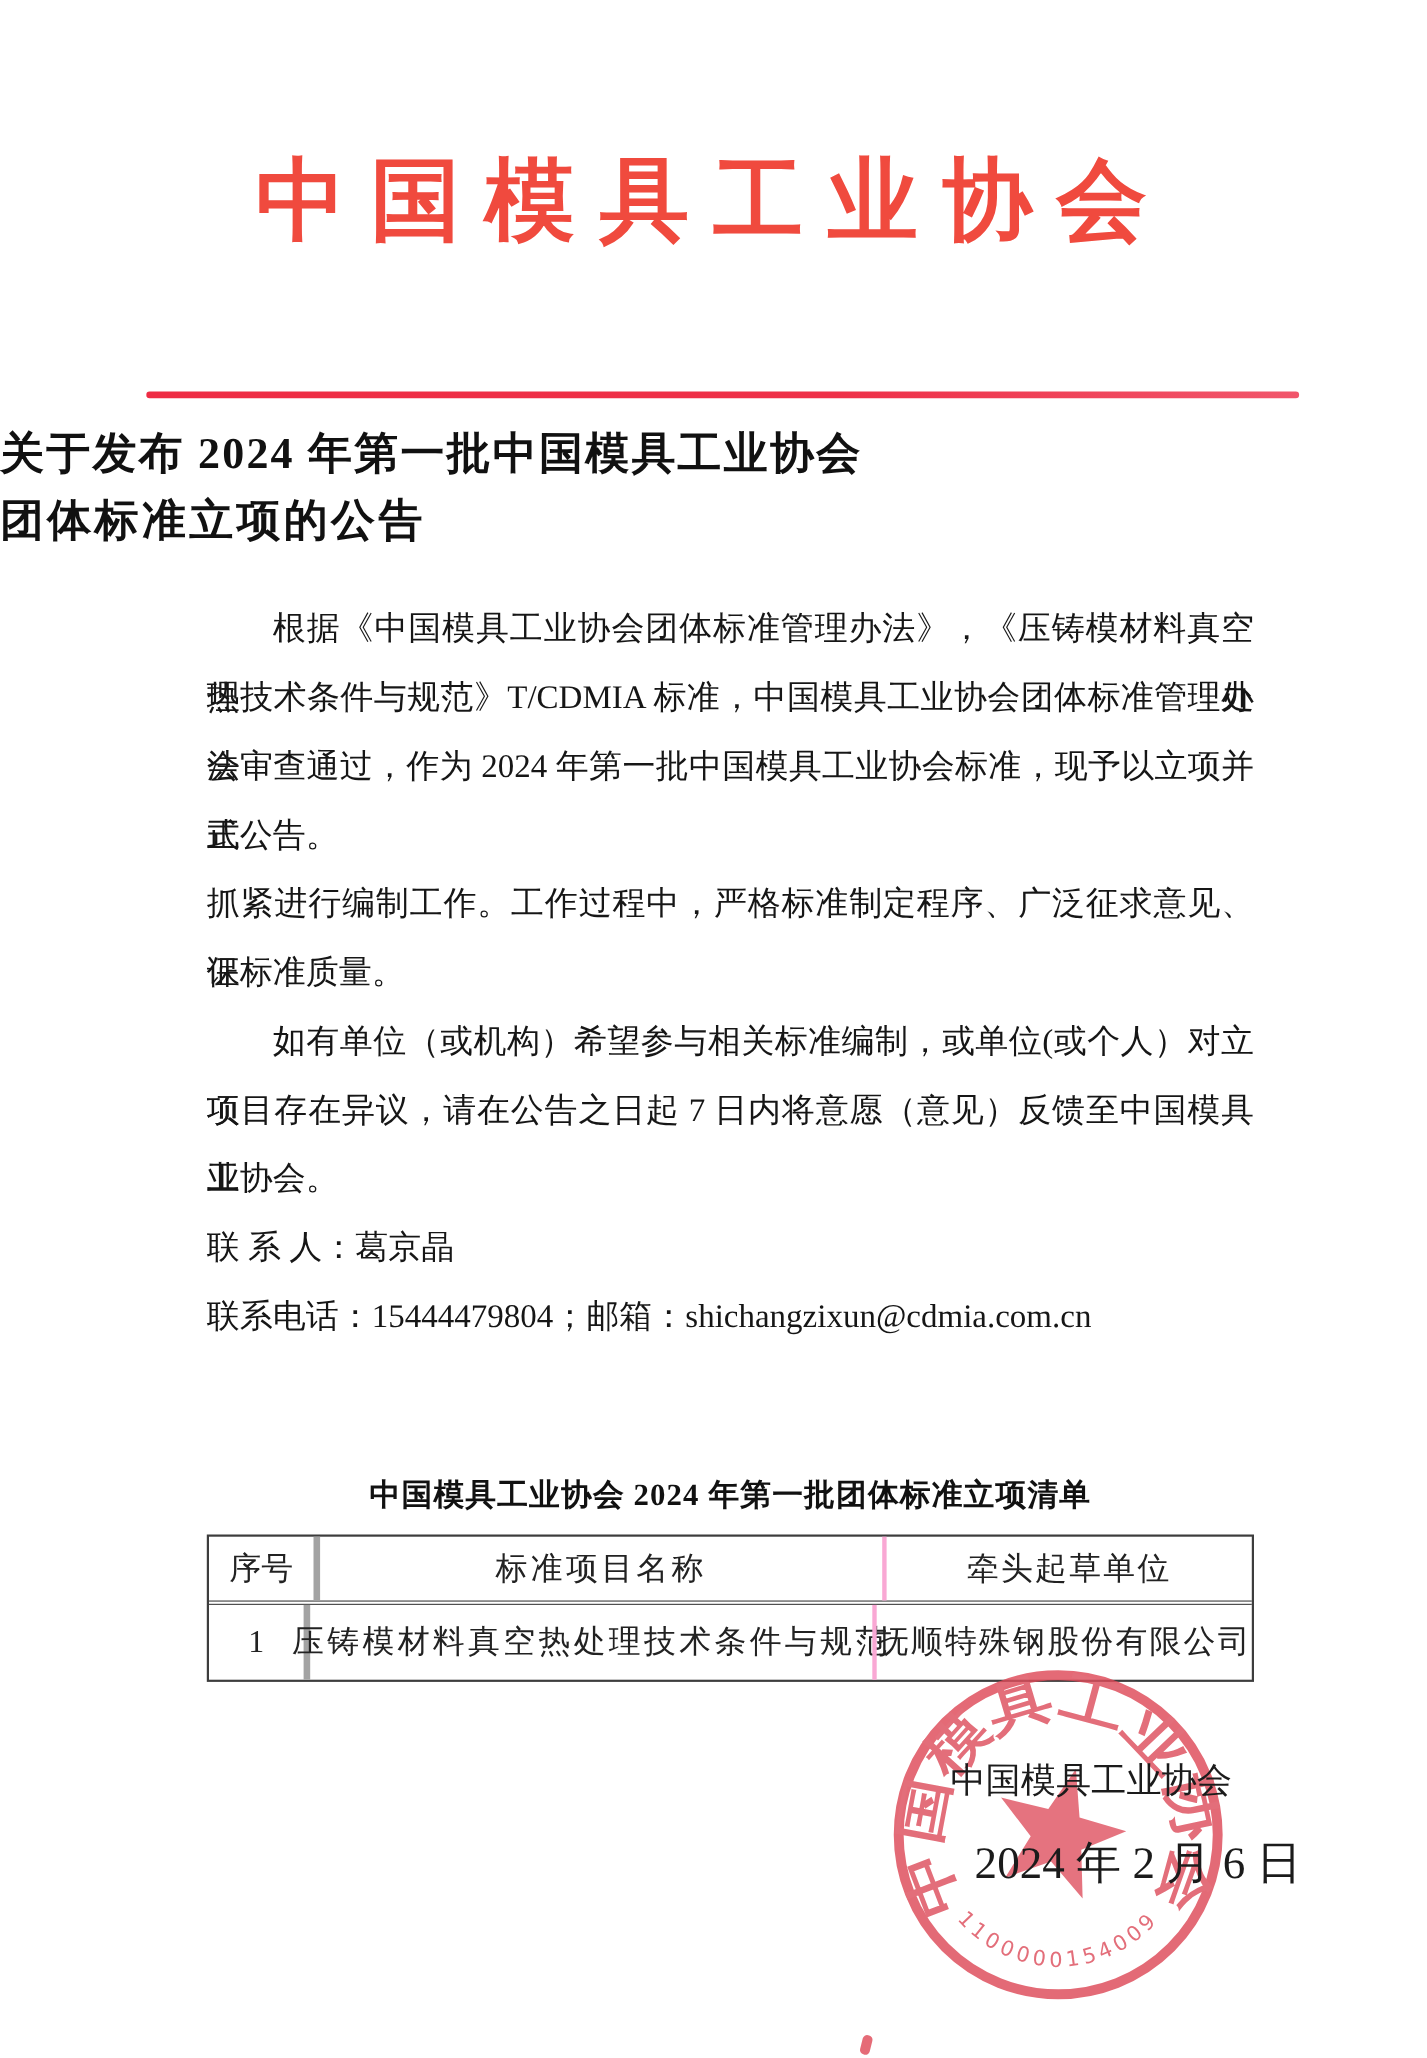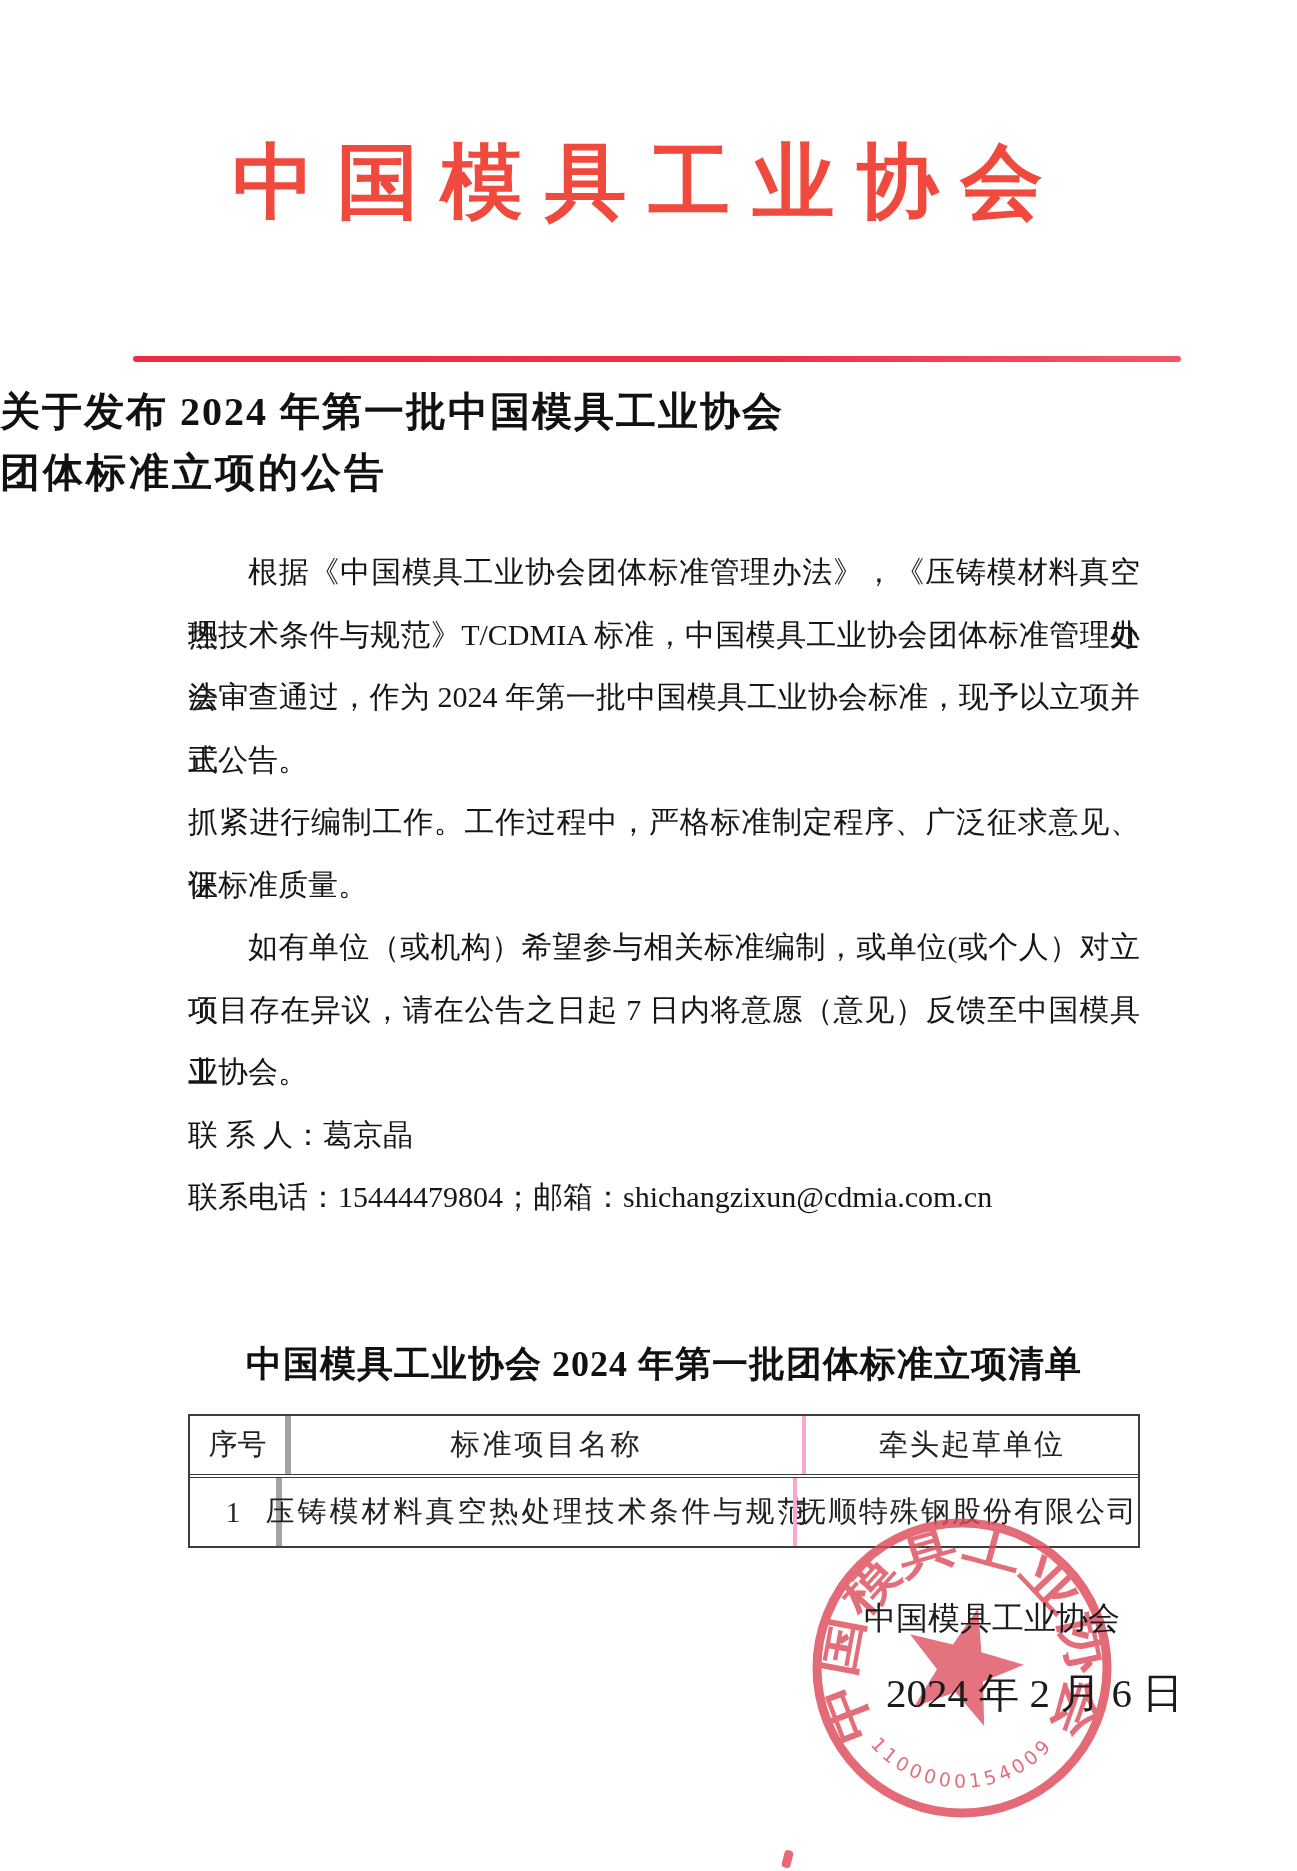--- a/index.html
+++ b/index.html
@@ -33,27 +33,27 @@
   .bodytext{
     position:absolute;left:188px;top:541px;width:952px;
     font-size:30px;color:#161616;
   }
   .line{height:62.5px;line-height:62.5px;white-space:nowrap;}
   .line.jfull{white-space:normal;text-align:justify;text-align-last:justify;}
   .line.indent{padding-left:60px;}
   .line.indent.jfull{padding-left:0;text-indent:60px;}
   .table-title{
     position:absolute;left:188px;top:1340px;width:952px;
-    text-align:center;font-size:36px;font-weight:bold;color:#111;
+    text-align:center;font-size:28px;font-weight:bold;color:#111;
     letter-spacing:1px;white-space:nowrap;
   }
   .std-table{
     position:absolute;left:188px;top:1395px;width:952px;
     border:2px solid #3d3d3d;box-sizing:border-box;
-    font-size:29px;color:#222;margin-top:19px;
+    font-size:29px;color:#222;
   }
   .trow{display:flex;}
   .trow.header{height:58px;border-bottom:4px double #3d3d3d;}
   .trow.datarow{height:68px;}
   .tcell{display:flex;align-items:center;justify-content:center;box-sizing:border-box;white-space:nowrap;}
   .c1{width:95px;}
   .c2{width:517px;border-left:6px solid #a3a3a3;letter-spacing:3px;}
   .c3{flex:1;border-left:4px solid #f9a8d4;letter-spacing:2px;}
   .seal-svg{position:absolute;left:802px;top:1500px;}
   .stamp-org{

